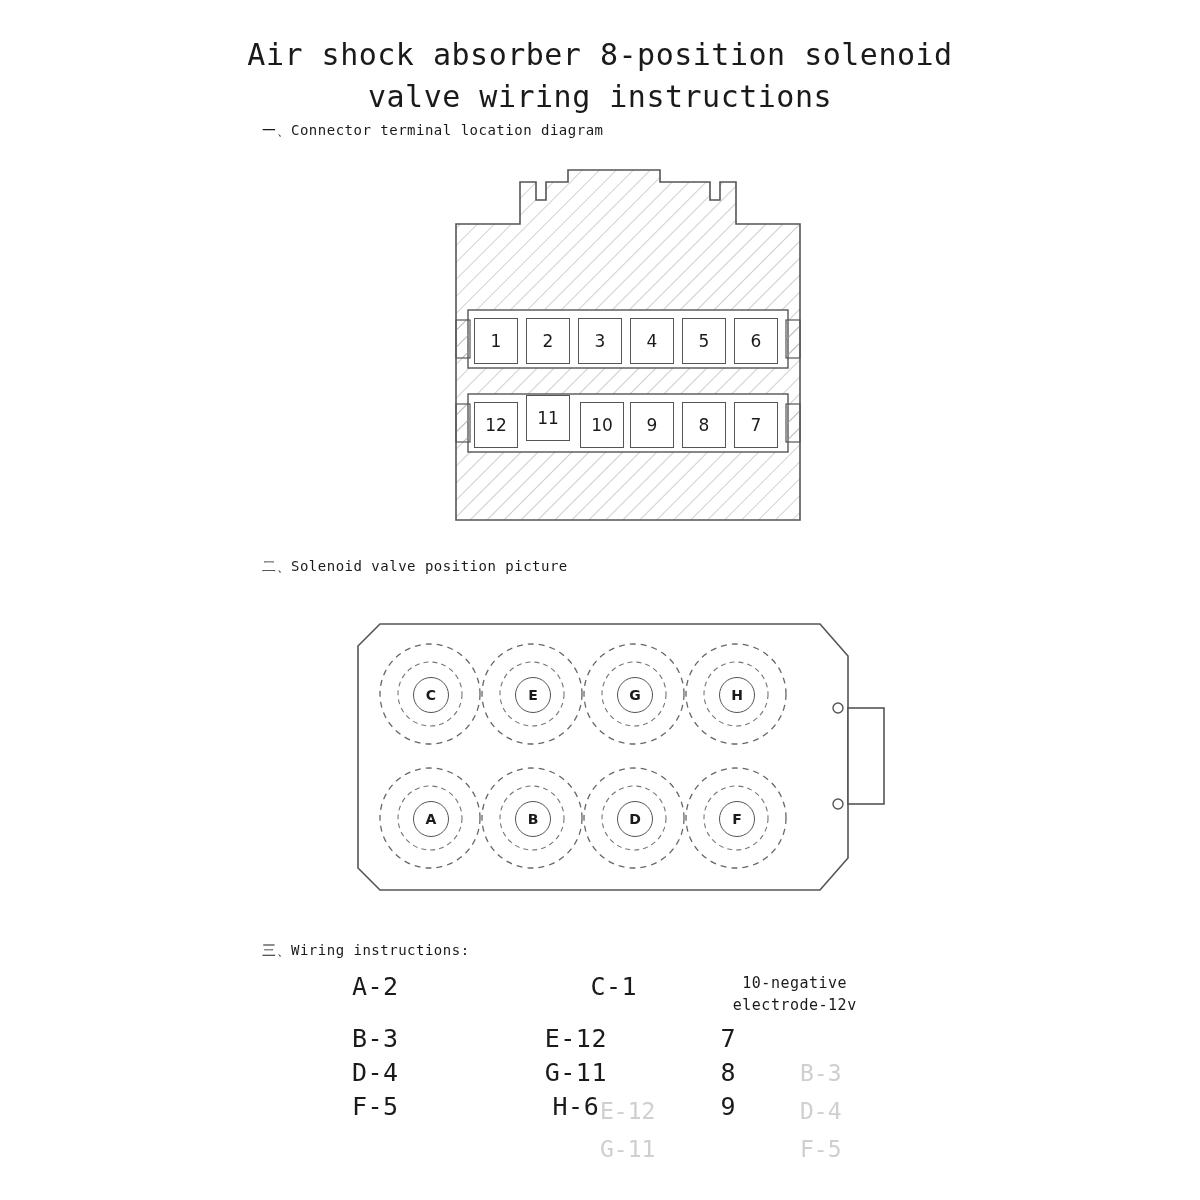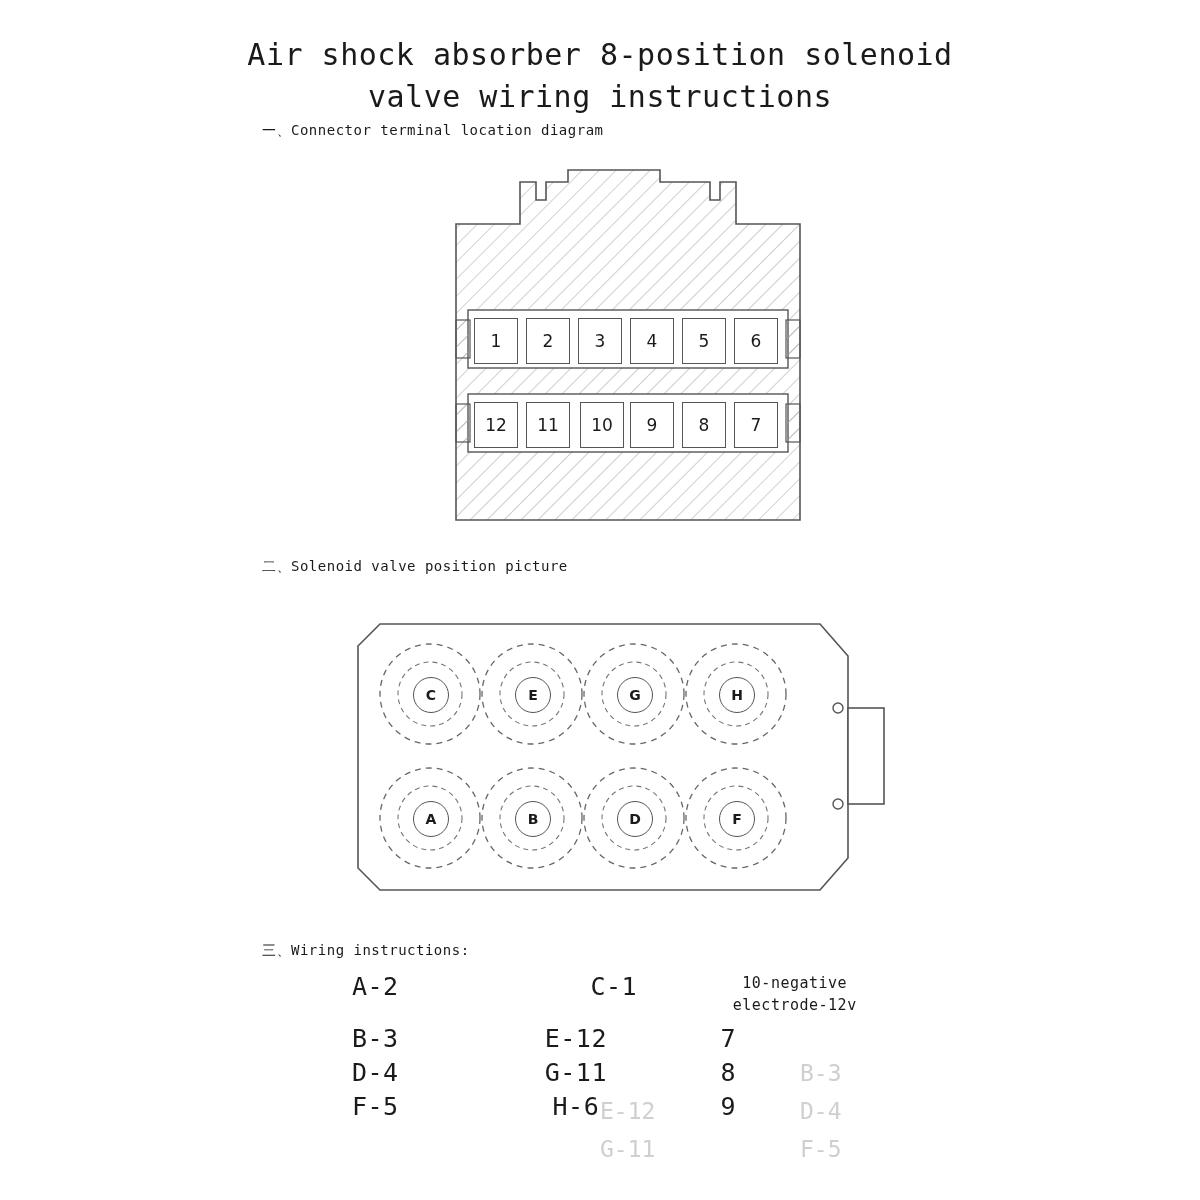--- a/index.html
+++ b/index.html
@@ -151,21 +151,21 @@
   </svg>
 
   <div class="pin" style="left:26px;  top:150px;">1</div>
   <div class="pin" style="left:78px;  top:150px;">2</div>
   <div class="pin" style="left:130px; top:150px;">3</div>
   <div class="pin" style="left:182px; top:150px;">4</div>
   <div class="pin" style="left:234px; top:150px;">5</div>
   <div class="pin" style="left:286px; top:150px;">6</div>
 
   <div class="pin" style="left:26px;  top:234px;">12</div>
-  <div class="pin" style="left:78px;  top:234px;">11</div>
+  <div class="pin" style="left:78px;  top:227px;">11</div>
   <div class="pin" style="left:132px; top:234px;">10</div>
   <div class="pin" style="left:182px; top:234px;">9</div>
   <div class="pin" style="left:234px; top:234px;">8</div>
   <div class="pin" style="left:286px; top:234px;">7</div>
 </div>
 
 <div class="section-heading" id="sec2">二、Solenoid valve position picture</div>
 
 <div id="valve">
   <svg width="540" height="290" viewBox="0 0 540 290">

